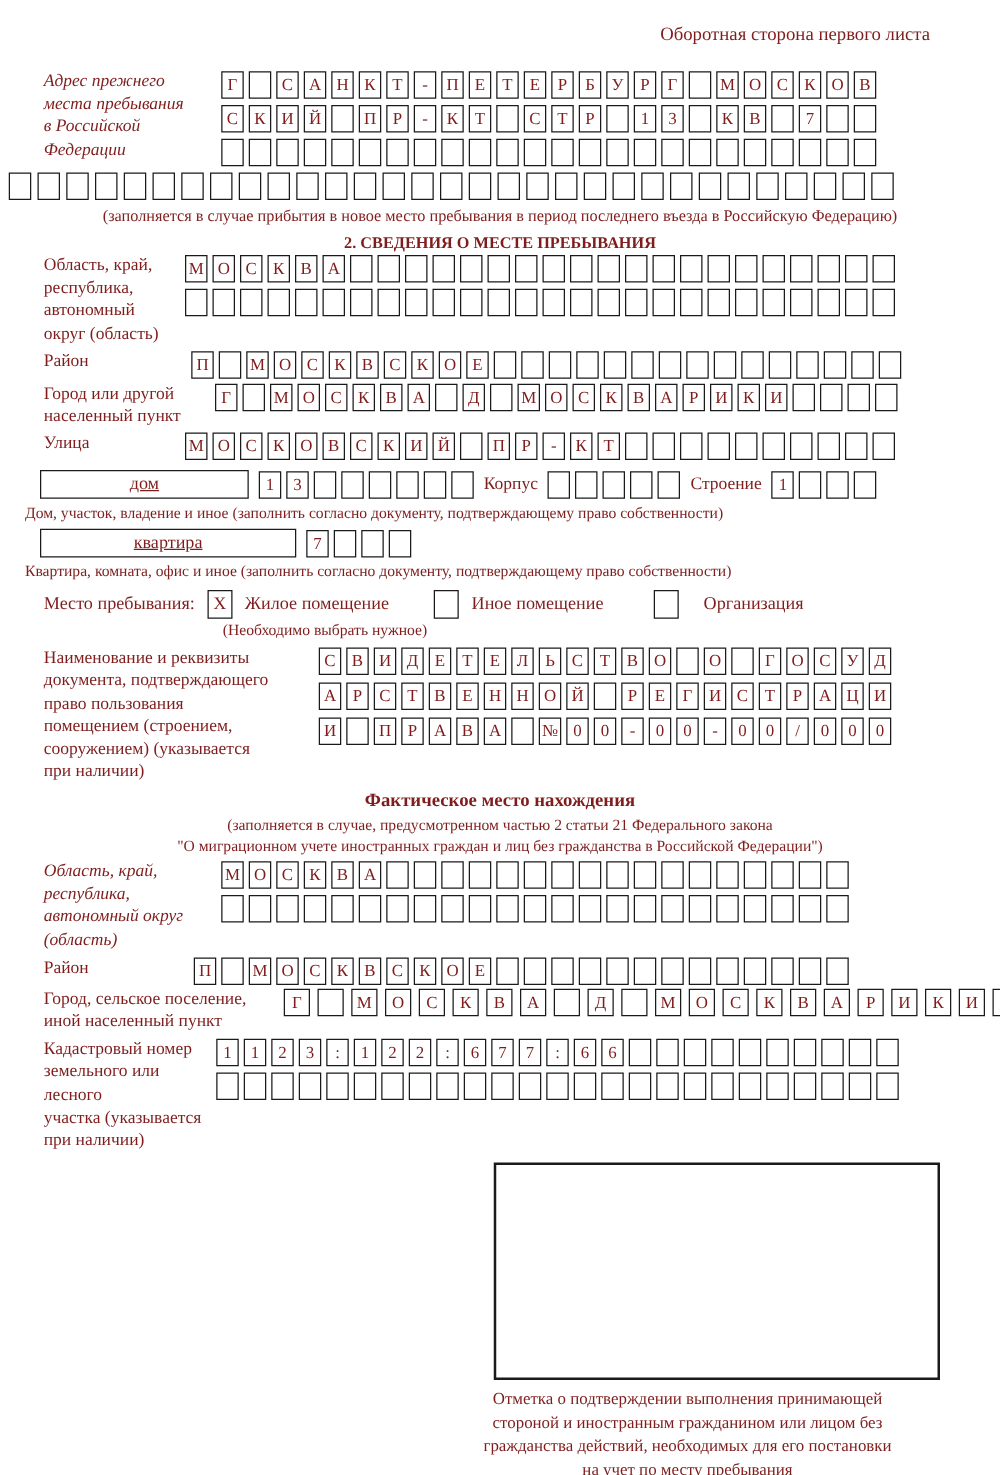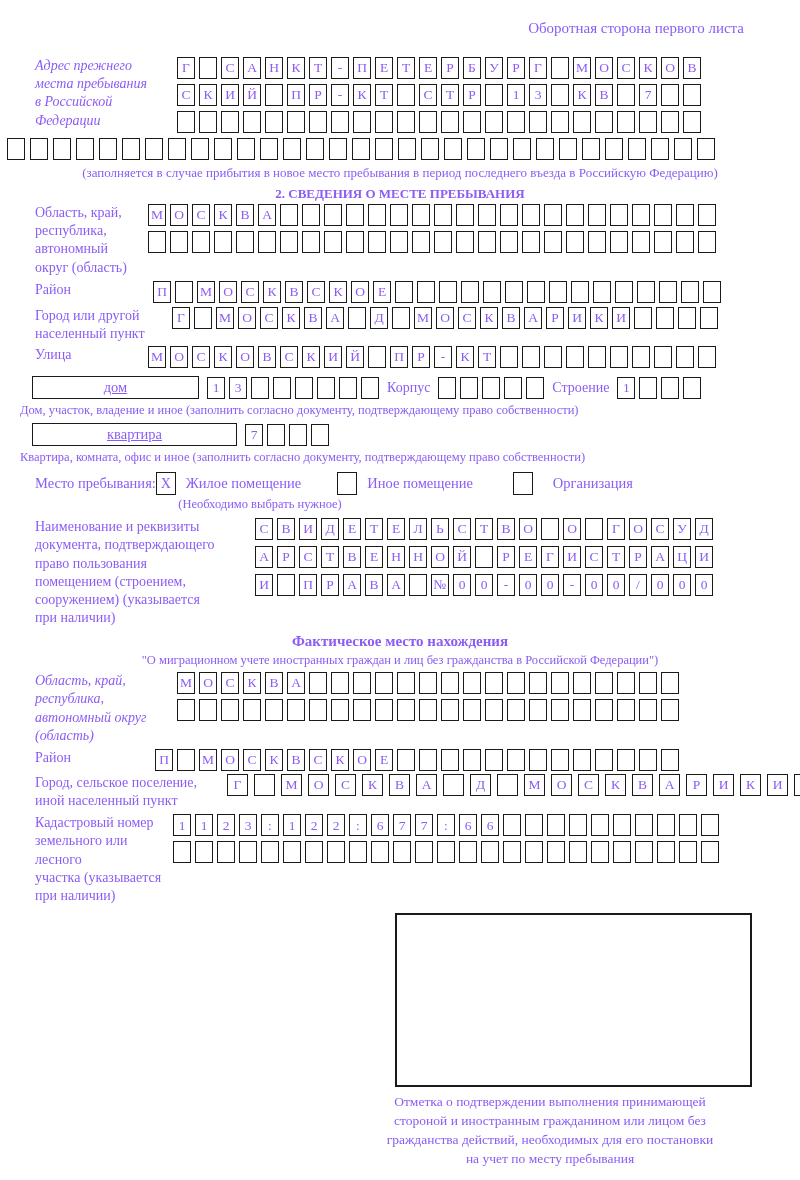--- a/index.html
+++ b/index.html
@@ -1,17 +1,17 @@
 <!DOCTYPE html>
 <html><head>
 <meta charset="utf-8">
 <style>
   html,body{margin:0;padding:0;background:#ffffff;}
   .page{
-    width:800px;height:1180px;background:#fff;color:#8b5cf6;
+    width:800px;height:1180px;background:#fff;color:#7f1d1d;
     font-family:"Liberation Serif","DejaVu Serif",serif;
     position:relative;overflow:hidden;
   }
   .top-note{padding:20px 56px 0 0;text-align:right;font-size:15px;}
   .frow{display:flex;align-items:flex-start;margin-left:35px;}
   .label{font-size:14px;line-height:1.3;white-space:pre-line;flex:none;}
   .w142{width:142px;font-style:italic;} .w113{width:113px;} .w118{width:118px;} .w137{width:137px;}
   .w220{width:220px;} .w120{width:120px;} .w192{width:192px;} .w138{width:138px;}
   .col{display:flex;flex-direction:column;gap:5px;}
   .cells{display:flex;gap:4px;flex:none;}
@@ -34,21 +34,21 @@
   .fb165{width:165px;} .fb203{width:203px;}
   .inline-label{font-size:14px;margin:0 8px;white-space:nowrap;}
   .gap8{margin-left:8px;}
   .fine-note{margin-left:20px;font-size:12.5px;margin-top:4px;}
   .stay-row{align-items:center;font-size:14.5px;}
   .checkcell{
     width:18px;height:21px;border:1.7px solid #1a1a1a;flex:none;
     display:flex;align-items:center;justify-content:center;font-size:14px;
   }
   .opt-label{margin:0 10px 0 10px;white-space:nowrap;}
-  .stay-label{white-space:nowrap;}
+  .stay-label{margin-right:10px;white-space:nowrap;}
   .sp26{margin-left:26px;} .sp30{margin-left:30px;} .sp20{margin-left:20px;}
   .choose-note{font-size:12.5px;margin:2px 0 0 120px;width:280px;text-align:center;}
   .fact-head{font-weight:bold;text-align:center;font-size:15px;margin:6px 0 2px;}
   .fact-note{text-align:center;font-size:12.5px;line-height:1.35;}
   .stamp-box{
     margin:8px 0 0 395px;width:353px;height:170px;border:2px solid #1a1a1a;
   }
   .stamp-caption{
     margin:6px 0 0 330px;width:440px;text-align:center;font-size:13.5px;line-height:1.4;
     white-space:pre-line;
@@ -471,20 +471,21 @@
           <div class="cell">0</div>
           <div class="cell">/</div>
           <div class="cell">0</div>
           <div class="cell">0</div>
           <div class="cell">0</div>
         </div>
     </div>
   </div>
 
   <div class="fact-head">Фактическое место нахождения</div>
+  <div class="fact-note">(заполняется в случае, предусмотренном частью 2 статьи 21 Федерального закона</div>
   <div class="fact-note">"О миграционном учете иностранных граждан и лиц без гражданства в Российской Федерации")</div>
 
   <div class="frow mt3">
     <div class="label w142">Область, край,
 республика,
 автономный округ
 (область)</div>
     <div class="col">
       <div class="cells">
           <div class="cell">М</div>

